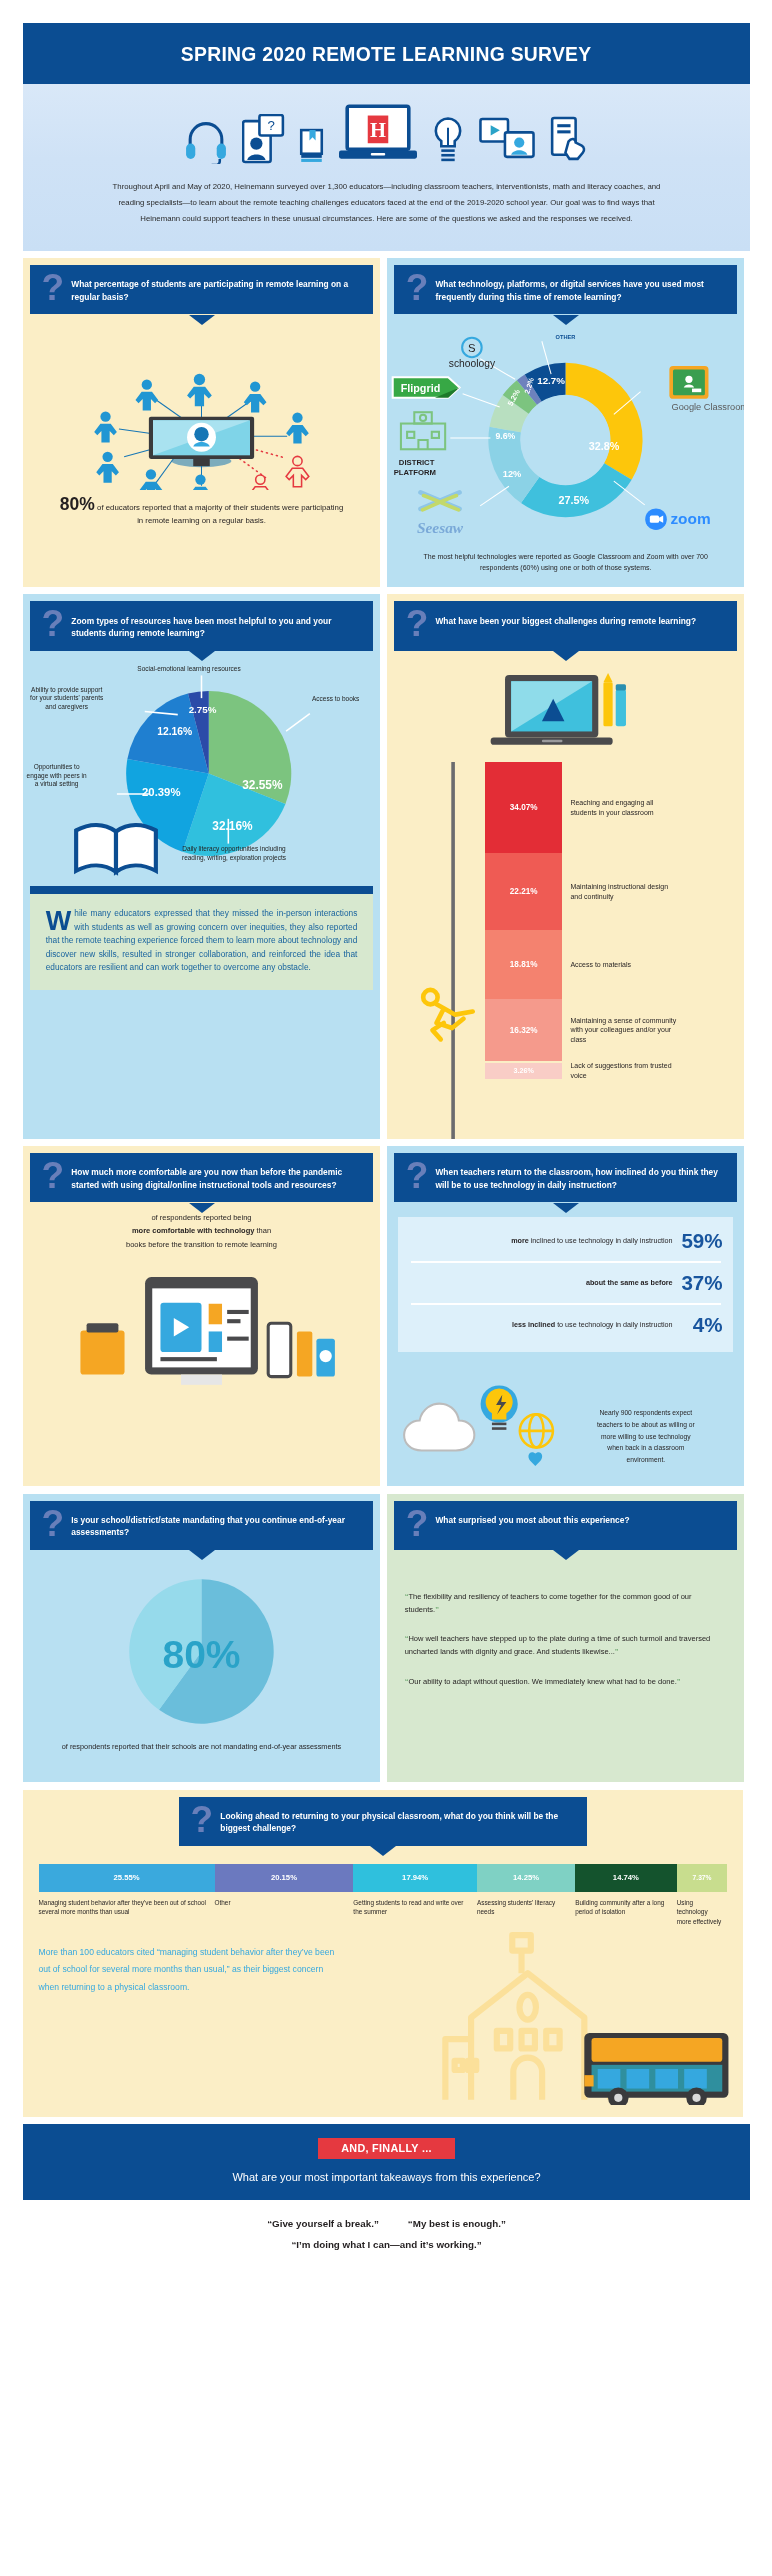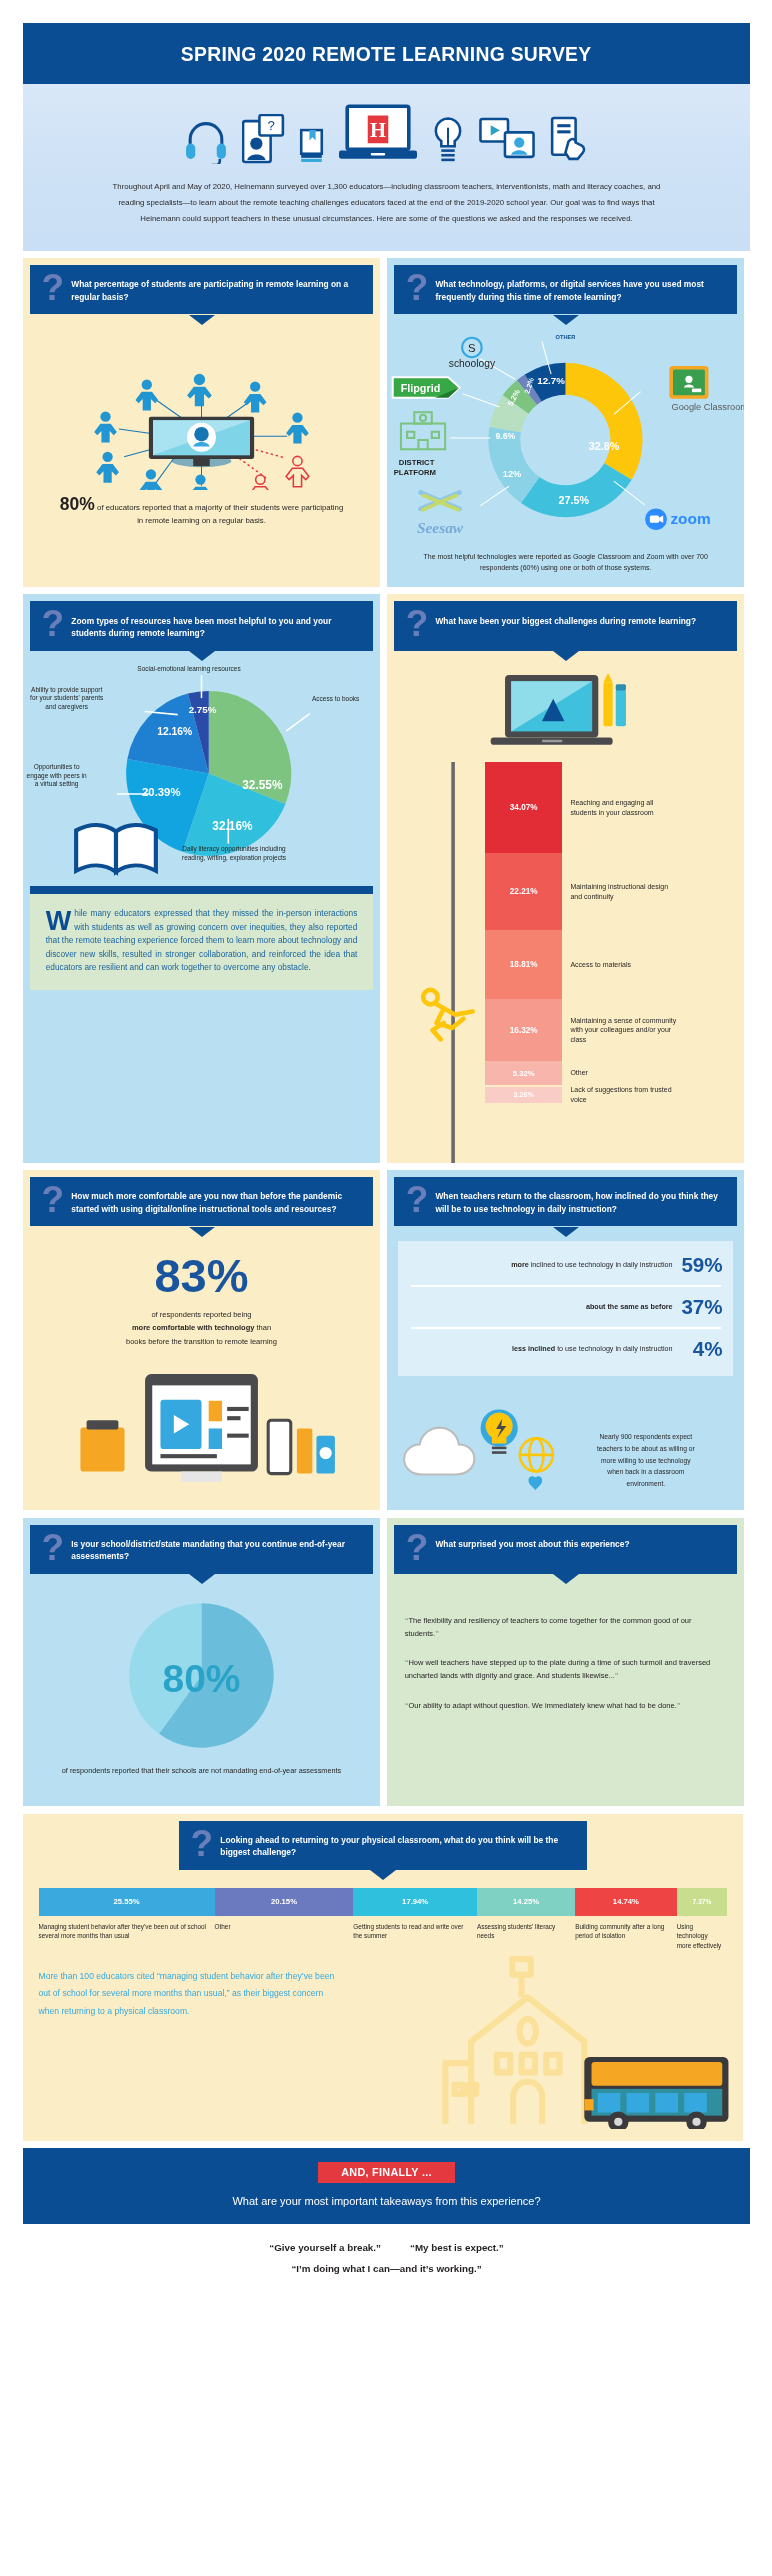--- a/index.html
+++ b/index.html
@@ -466,42 +466,37 @@
         </div>
         <div class="bar-row">
           <div class="bar-seg" style="height:69px;background:#f4826f;">18.81%</div>
           <div class="bar-txt">Access to materials</div>
         </div>
         <div class="bar-row">
           <div class="bar-seg" style="height:62px;background:#f59a8c;">16.32%</div>
           <div class="bar-txt">Maintaining a sense of community with your colleagues and/or your class</div>
         </div>
         <div class="bar-row">
-          <div class="bar-seg" style="height:24px;background:#f7b5ab;font-size:7.7px;">5.32%</div>
-          <div class="bar-txt">Other</div>
-        </div>
-        <div class="bar-row">
           <div class="bar-seg" style="height:15.5px;background:#f9cdc6;font-size:7.2px;">3.26%</div>
           <div class="bar-txt">Lack of suggestions from trusted voice</div>
         </div>
       </div>
       <div style="height:58px;"></div>
     </div>
   </div>
 
   <div class="row">
     <div class="panel bg-cream" style="width:357px;">
       <div class="qwrap">
         <div class="qbox">
           <div class="qmark">?</div>
           <div class="qtext">How much more comfortable are you now than before the pandemic started with using digital/online instructional tools and resources?</div>
           <div class="qtail"></div>
         </div>
       </div>
-      <div class="big83">83%</div>
       <div class="cap83">
         <span>of respondents reported being</span><br>
         <b>more comfortable with technology</b> than<br>
         <span>books before the transition to remote learning</span>
       </div>
       <svg style="display:block;margin:21.6px auto 0;" width="289" height="118" viewBox="0 0 560 230">
         <rect x="170" y="6" width="220" height="190" rx="12" fill="#4a4a4c"></rect>
         <rect x="184" y="28" width="192" height="154" fill="#fff"></rect>
         <rect x="200" y="56" width="80" height="96" rx="6" fill="#35a8df"></rect>
         <path d="M226 86l30 18-30 18z" fill="#fff"></path>
@@ -616,21 +611,21 @@
           <div class="qtext">Looking ahead to returning to your physical classroom, what do you think will be the biggest challenge?</div>
           <div class="qtail"></div>
         </div>
       </div>
 
       <div class="fbars">
         <div class="fbar" style="width:25.55%;background:#3aa9dd;">25.55%</div>
         <div class="fbar" style="width:20.15%;background:#6b79bf;">20.15%</div>
         <div class="fbar" style="width:17.94%;background:#2fc0dd;">17.94%</div>
         <div class="fbar" style="width:14.25%;background:#7fd1c4;">14.25%</div>
-        <div class="fbar" style="width:14.74%;background:#ef4444;">14.74%</div>
+        <div class="fbar" style="width:14.74%;background:#14532d;">14.74%</div>
         <div class="fbar" style="width:7.37%;background:#c8dd8e;font-size:6.7px;">7.37%</div>
       </div>
       <div class="flabels">
         <div class="flab" style="width:25.55%;">Managing student behavior after they've been out of school several more months than usual</div>
         <div class="flab" style="width:20.15%;">Other</div>
         <div class="flab" style="width:17.94%;">Getting students to read and write over the summer</div>
         <div class="flab" style="width:14.25%;">Assessing students' literacy needs</div>
         <div class="flab" style="width:14.74%;">Building community after a long period of isolation</div>
         <div class="flab" style="width:7.37%;">Using technology more effectively</div>
       </div>
@@ -673,19 +668,19 @@
     </div>
   </div>
 
   <div class="finally">
     <div class="redbar">AND, FINALLY ...</div>
     <div class="qq">What are your most important takeaways from this experience?</div>
   </div>
 
   <div class="takeaways">
     <div class="t">“Give yourself a break.”</div>
-    <div class="t">“My best is expect.”</div>
+    <div class="t">“My best is enough.”</div>
     <div style="height:1px;"></div>
     <div class="t">“I’m doing what I can—and it’s working.”</div>
   </div>
 
 </div>
 
 
 </body></html>

